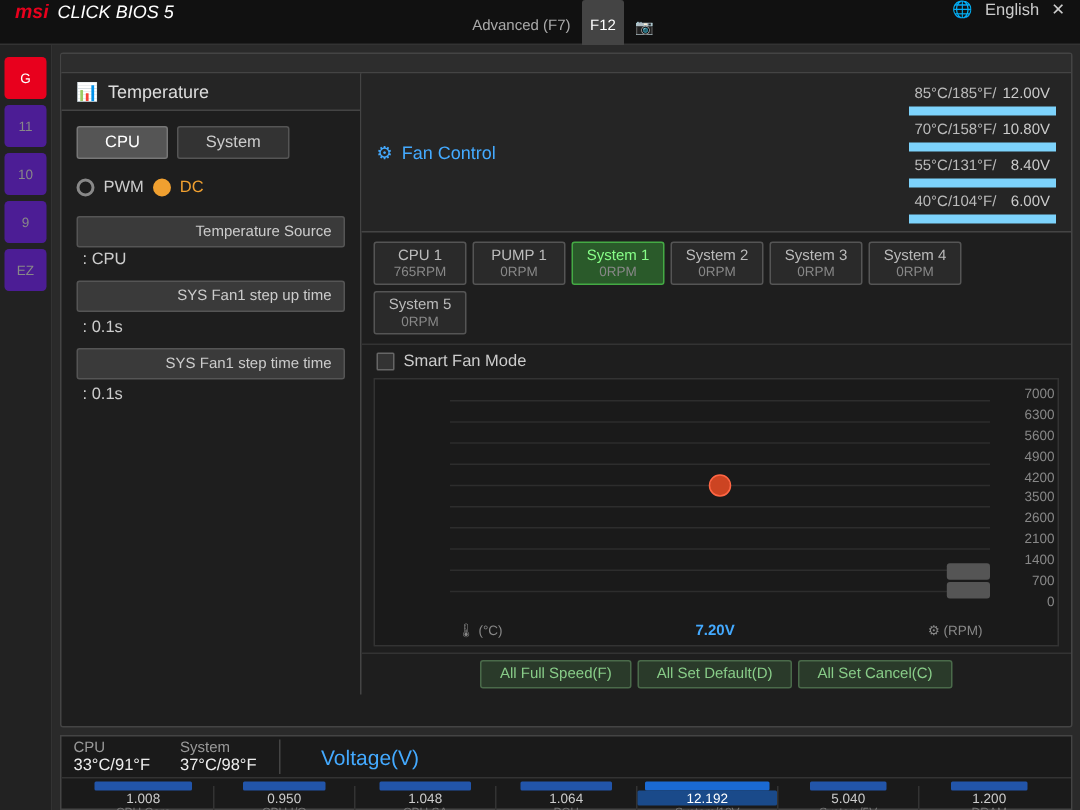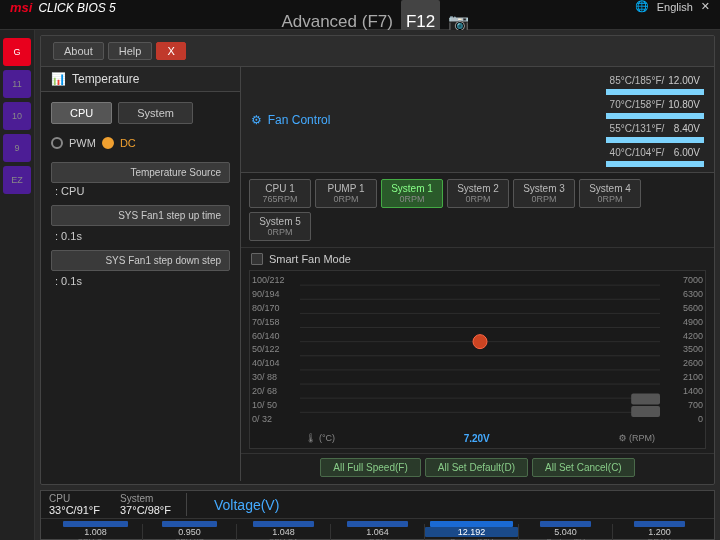--- a/index.html
+++ b/index.html
@@ -38,21 +38,21 @@
     .bios-name {
       color: #fff;
       font-size: 12px;
       font-style: italic;
     }
     .top-bar-center {
       display: flex;
       align-items: center;
       gap: 8px;
       color: #aaa;
-      font-size: 17px;
+      font-size: 10px;
     }
     .top-bar-right {
       display: flex;
       align-items: center;
       gap: 8px;
       color: #ccc;
       font-size: 11px;
     }
     .f12-badge {
       background: #444;
@@ -422,25 +422,20 @@
   <div class="sidebar-item">10</div>
   <div class="sidebar-item">9</div>
   <div class="sidebar-item">EZ</div>
 </div>
 
 <div class="main-content">
 
   <div class="hw-panel">
 
     <div class="hw-header">
-      <div class="hw-header-buttons">
-        <button class="hw-btn">About</button>
-        <button class="hw-btn">Help</button>
-        <button class="hw-btn close-btn">X</button>
-      </div>
     </div>
 
     <div class="hw-body">
 
       <div class="temp-panel">
 
         <div class="temp-header">
           <span class="temp-icon">📊</span>
           <span>Temperature</span>
         </div>
@@ -458,21 +453,21 @@
         </div>
 
         <div class="temp-source-box">
           <button class="temp-source-btn fan-step-btn">Temperature Source</button>
           <span class="temp-source-value">: CPU</span>
         </div>
 
         <div class="fan-step-box">
           <button class="fan-step-btn">SYS Fan1 step up time</button>
           <span class="fan-step-val">: 0.1s</span>
-          <button class="fan-step-btn">SYS Fan1 step down step</button>
+          <button class="fan-step-btn">SYS Fan1 step time time</button>
           <span class="fan-step-val">: 0.1s</span>
         </div>
 
       </div>
 
       <div class="fan-panel">
 
         <div class="fan-header">
           <span class="fan-icon">⚙</span>
           <span>Fan Control</span>
@@ -530,33 +525,20 @@
           </div>
         </div>
 
         <div class="smart-fan-row">
           <span class="checkbox-sq"></span>
           <span>Smart Fan Mode</span>
         </div>
 
         <div class="graph-container">
 
-          <div class="graph-y-left">
-            <span>100/212</span>
-            <span>90/194</span>
-            <span>80/170</span>
-            <span>70/158</span>
-            <span>60/140</span>
-            <span>50/122</span>
-            <span>40/104</span>
-            <span>30/ 88</span>
-            <span>20/ 68</span>
-            <span>10/ 50</span>
-            <span>0/ 32</span>
-          </div>
 
           <div class="graph-y-right">
             <span>7000</span>
             <span>6300</span>
             <span>5600</span>
             <span>4900</span>
             <span>4200</span>
             <span>3500</span>
             <span>2600</span>
             <span>2100</span>

